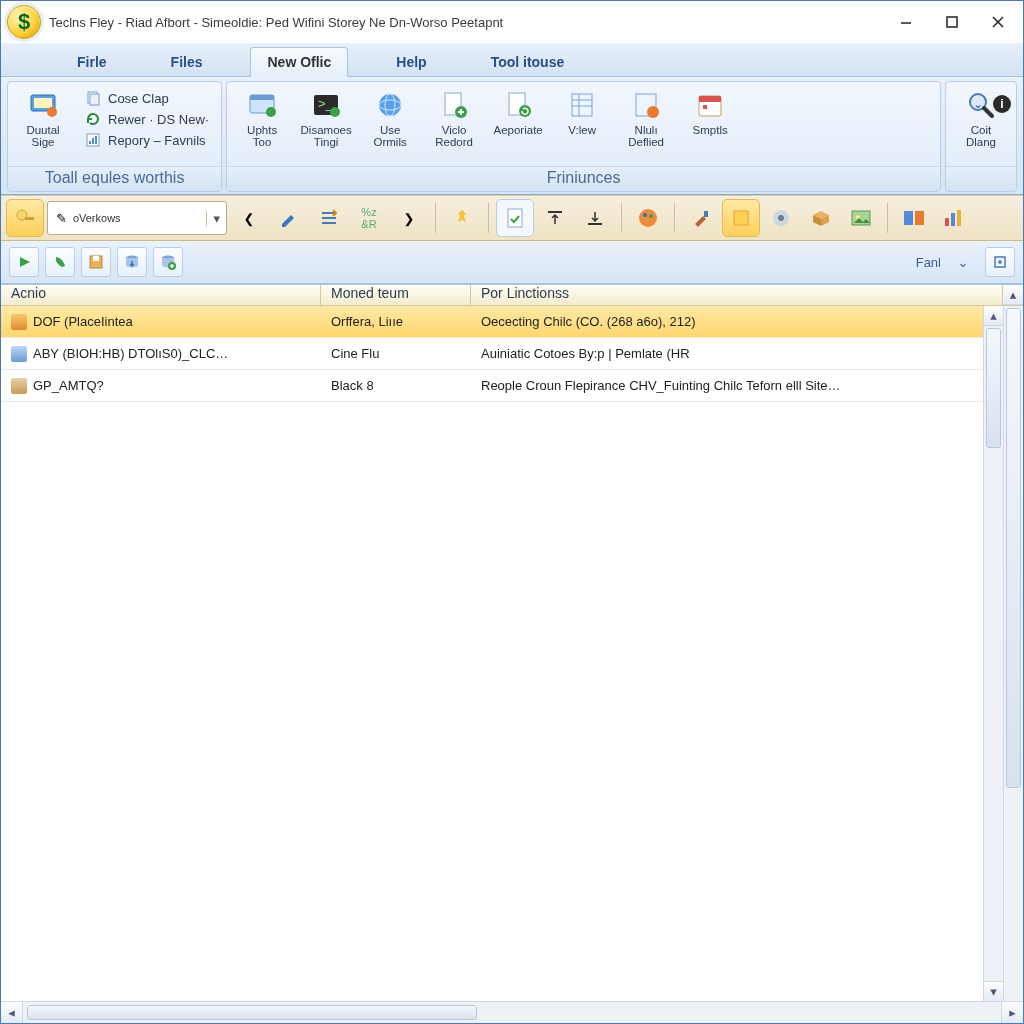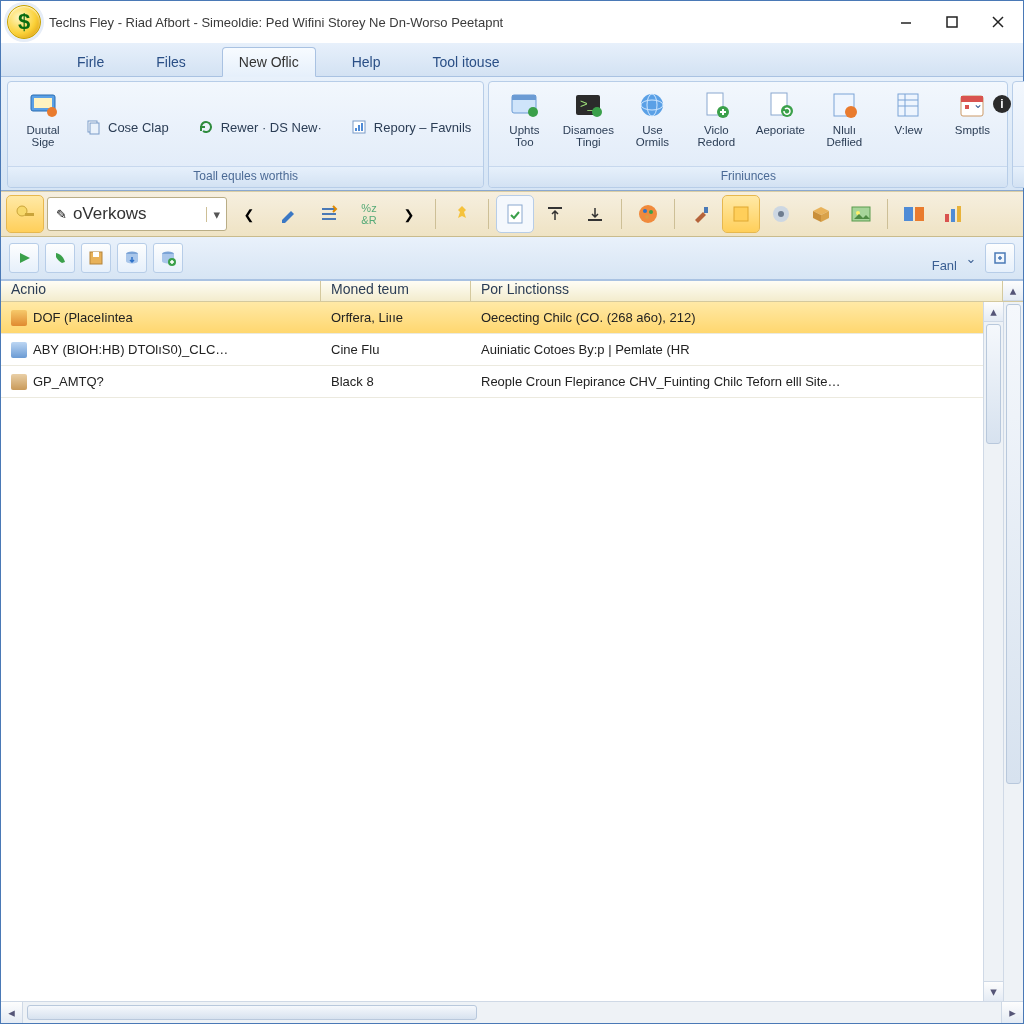--- a/index.html
+++ b/index.html
@@ -8,49 +8,49 @@
 .window { width: 1024px; height: 1024px; display: flex; flex-direction: column; border: 1px solid #4a79b6; }
 
 
 .titlebar { height: 42px; background: #fff; display: flex; align-items: center; padding: 0 2px 0 6px; }
 .titlebar .app-icon { width: 34px; height: 34px; border-radius: 50%; background: radial-gradient(circle at 35% 35%, #fff6c0, #fbd23a 55%, #d18b00 100%); display: flex; align-items: center; justify-content: center; color: #0b6b12; font-weight: 800; font-size: 22px; border: 1px solid #c7a200; box-shadow: inset 0 1px 2px rgba(255,255,255,.8), 0 0 0 3px #e6edf7; margin-right: 8px; }
 .titlebar .title { flex: 1; color: #3a3a3a; white-space: nowrap; overflow: hidden; }
 .titlebar .wbtn { width: 46px; height: 34px; display: flex; align-items: center; justify-content: center; color: #222; }
 
 
 .ribbon { background: linear-gradient(#dfeaf8, #c9daf0); border-bottom: 1px solid #8aa8cf; }
-.tabs { display: flex; align-items: flex-end; height: 34px; padding-left: 60px; gap: 20px; background: linear-gradient(#e7f0fb, #d3e2f3); border-bottom: 1px solid #a9c2e2; }
+.tabs { display: flex; align-items: flex-end; height: 34px; padding-left: 60px; gap: 32px; background: linear-gradient(#e7f0fb, #d3e2f3); border-bottom: 1px solid #a9c2e2; font-weight: bold; }
 .tab { padding: 6px 16px 6px; color: #2a4f86; border-top-left-radius: 4px; border-top-right-radius: 4px; cursor: default; font-size: 14px; }
 .tab.active { background: linear-gradient(#f7fbff, #e6f0fb); border: 1px solid #a9c2e2; border-bottom: 1px solid #e6f0fb; margin-bottom: -1px; color: #333; }
 .ribbon-body { display: flex; align-items: stretch; padding: 4px 6px 2px; gap: 4px; background: linear-gradient(#e8f1fb, #d6e5f5); }
 .rgroup { border: 1px solid #b7cde8; border-radius: 4px; background: linear-gradient(#f2f7fd, #dfeaf8); display: flex; flex-direction: column; }
 .rgroup .ritems { display: flex; align-items: stretch; padding: 4px 6px 0; gap: 6px; height: 84px; }
-.rgroup .rlabel { text-align: center; font-size: 12px; color: #4b6a95; padding: 2px 0 4px; border-top: 1px solid #c7d8ee; background: linear-gradient(#e6f0fb, #d3e2f3); border-bottom-left-radius: 4px; border-bottom-right-radius: 4px; }
+.rgroup .rlabel { text-align: center; font-size: 16px; color: #4b6a95; padding: 2px 0 4px; border-top: 1px solid #c7d8ee; background: linear-gradient(#e6f0fb, #d3e2f3); border-bottom-left-radius: 4px; border-bottom-right-radius: 4px; }
 .bigbtn { width: 58px; display: flex; flex-direction: column; align-items: center; justify-content: flex-start; gap: 2px; padding: 2px 2px 0; border-radius: 3px; }
 .bigbtn .bicon { width: 34px; height: 34px; border-radius: 4px; display:flex; align-items:center; justify-content:center; }
 .bigbtn .blabel { font-size: 11.5px; text-align: center; line-height: 1.05; color: #2b3d55; white-space: pre-line; }
-.vcol { display: flex; flex-direction: row; gap: 16px; padding-top: 2px; }
+.vcol { display: flex; flex-direction: column; gap: 1px; padding-top: 2px; }
 .smallrow { display: flex; align-items: center; gap: 6px; padding: 1px 6px; border-radius: 3px; color: #2b3d55; white-space: nowrap; }
 .smallrow .sicon { width: 18px; height: 18px; border-radius: 3px; }
 
 .ribbon-right { position: absolute; right: 12px; top: 52px; display:flex; gap:10px; align-items:center; }
 .ribbon-right .chev { color:#3b5f93; font-size:12px; }
 .ribbon-right .info { width:18px; height:18px; border-radius:50%; background:#2b2b2b; color:#fff; display:flex;align-items:center;justify-content:center; font-weight:bold; font-size:12px;}
 
 
 .toolbar { background: linear-gradient(#f6efdf, #efe3c4); border-top: 1px solid #d9cda6; border-bottom: 1px solid #c9bb8d; padding: 4px 6px; display: flex; align-items: center; gap: 4px; }
 .tsep { width: 1px; height: 30px; background: #cdbf96; margin: 0 4px; }
 .tbtn { width: 36px; height: 36px; border-radius: 4px; display:flex; align-items:center; justify-content:center; }
 .tbtn:hover, .tbtn.active { background: linear-gradient(#ffe9a6,#ffcf5a); outline:1px solid #e7b84e; }
 .tselect { display:flex; align-items:center; height:34px; background:#fff; border:1px solid #b9ad86; border-radius:3px; padding:0 6px 0 8px; gap:6px; min-width:180px; }
 .tselect .caret { border-left:1px solid #cdbf96; padding-left:6px; color:#555; }
 
 
 .subbar { background: linear-gradient(#e9f1fb,#d7e5f4); border-bottom:1px solid #a9c2e2; padding:6px 8px; display:flex; align-items:center; gap:6px; }
-.subbar .right { margin-left:auto; display:flex; align-items:flex-end; gap:4px; color:#3b5f93; }
+.subbar .right { margin-left:auto; display:flex; align-items:center; gap:12px; color:#3b5f93; }
 .mini { width:30px; height:30px; border:1px solid #b7cde8; border-radius:3px; background:linear-gradient(#fdfefe,#e6f0fb); display:flex;align-items:center;justify-content:center; }
 
 
 .gridwrap { flex:1; display:flex; background:#fff; border-top:1px solid #a9c2e2; position:relative; }
 .grid { flex:1; display:flex; flex-direction:column; }
 .ghead { display:flex; background: linear-gradient(#fefdf5,#f3eccd); border-bottom:1px solid #d4c99e; }
 .ghead .gh { padding:0 10px; color:#2b3d55; border-right:1px solid #d4c99e; font-size:14px; }
 .gbody { flex:1; overflow:hidden; background:#fff; }
 .grow { display:flex; border-bottom:1px solid #eceadf; align-items:center; height:32px; }
 .grow.sel { background: linear-gradient(#ffe9a6,#ffd76f); }
@@ -223,40 +223,40 @@
                   <circle cx="22" cy="21" r="6" fill="#3aa04a"></circle>
                   <path d="M19 21a3 3 0 1 0 1-2" fill="none" stroke="#fff" stroke-width="1.5"></path>
                 </svg>
               </span>
               <span class="blabel">Aeporiate</span>
             </div>
           <div class="bigbtn">
               <span class="bicon ic">
                 <svg width="30" height="30">
                   <rect x="5" y="4" width="20" height="22" fill="#eef5fe" stroke="#7ba3d6"></rect>
-                  <circle cx="22" cy="22" r="6" fill="#e97b2e"></circle>
-                </svg>
-              </span>
-              <span class="blabel">Nlulı
-Deflied</span>
-            </div>
-          <div class="bigbtn">
-              <span class="bicon ic">
-                <svg width="30" height="30">
-                  <rect x="5" y="4" width="20" height="22" fill="#eef5fe" stroke="#7ba3d6"></rect>
                   <line x1="5" y1="10" x2="25" y2="10" stroke="#7ba3d6"></line>
                   <line x1="5" y1="16" x2="25" y2="16" stroke="#7ba3d6"></line>
                   <line x1="12" y1="4" x2="12" y2="26" stroke="#7ba3d6"></line>
                 </svg>
               </span>
               <span class="blabel">V:lew</span>
             </div>
           <div class="bigbtn">
               <span class="bicon ic">
                 <svg width="30" height="30">
+                  <rect x="5" y="4" width="20" height="22" fill="#eef5fe" stroke="#7ba3d6"></rect>
+                  <circle cx="22" cy="22" r="6" fill="#e97b2e"></circle>
+                </svg>
+              </span>
+              <span class="blabel">Nlulı
+Deflied</span>
+            </div>
+          <div class="bigbtn">
+              <span class="bicon ic">
+                <svg width="30" height="30">
                   <rect x="4" y="6" width="22" height="20" rx="2" fill="#fff" stroke="#c96"></rect>
                   <rect x="4" y="6" width="22" height="6" fill="#d9534f"></rect>
                   <rect x="8" y="15" width="4" height="4" fill="#d9534f"></rect>
                 </svg>
               </span>
               <span class="blabel">Smptls</span>
             </div>
         </div>
         <div class="rlabel">Friniunces</div>
       </div>
@@ -281,21 +281,21 @@
 
   <div class="toolbar">
     <div class="tbtn active">
         <svg width="22" height="22">
           <circle cx="8" cy="8" r="5" fill="#f7d86a" stroke="#caa43a"></circle>
           <rect x="11" y="10" width="9" height="3" fill="#caa43a"></rect>
         </svg>
       </div>
     <div class="tselect">
       <span class="ic">✎</span>
-      <span style="font-size:17px;color:#333;">oVerkows</span>
+      <span style="font-size:11px;color:#333;">oVerkows</span>
       <span style="flex:1"></span>
       <span class="caret">▾</span>
     </div>
     <div class="tbtn">❮</div>
     <div class="tbtn">
         <svg width="20" height="20">
           <path d="M3 16l9-9 3 3-9 9H3z" fill="#3b78c4"></path>
         </svg>
       </div>
     <div class="tbtn">

